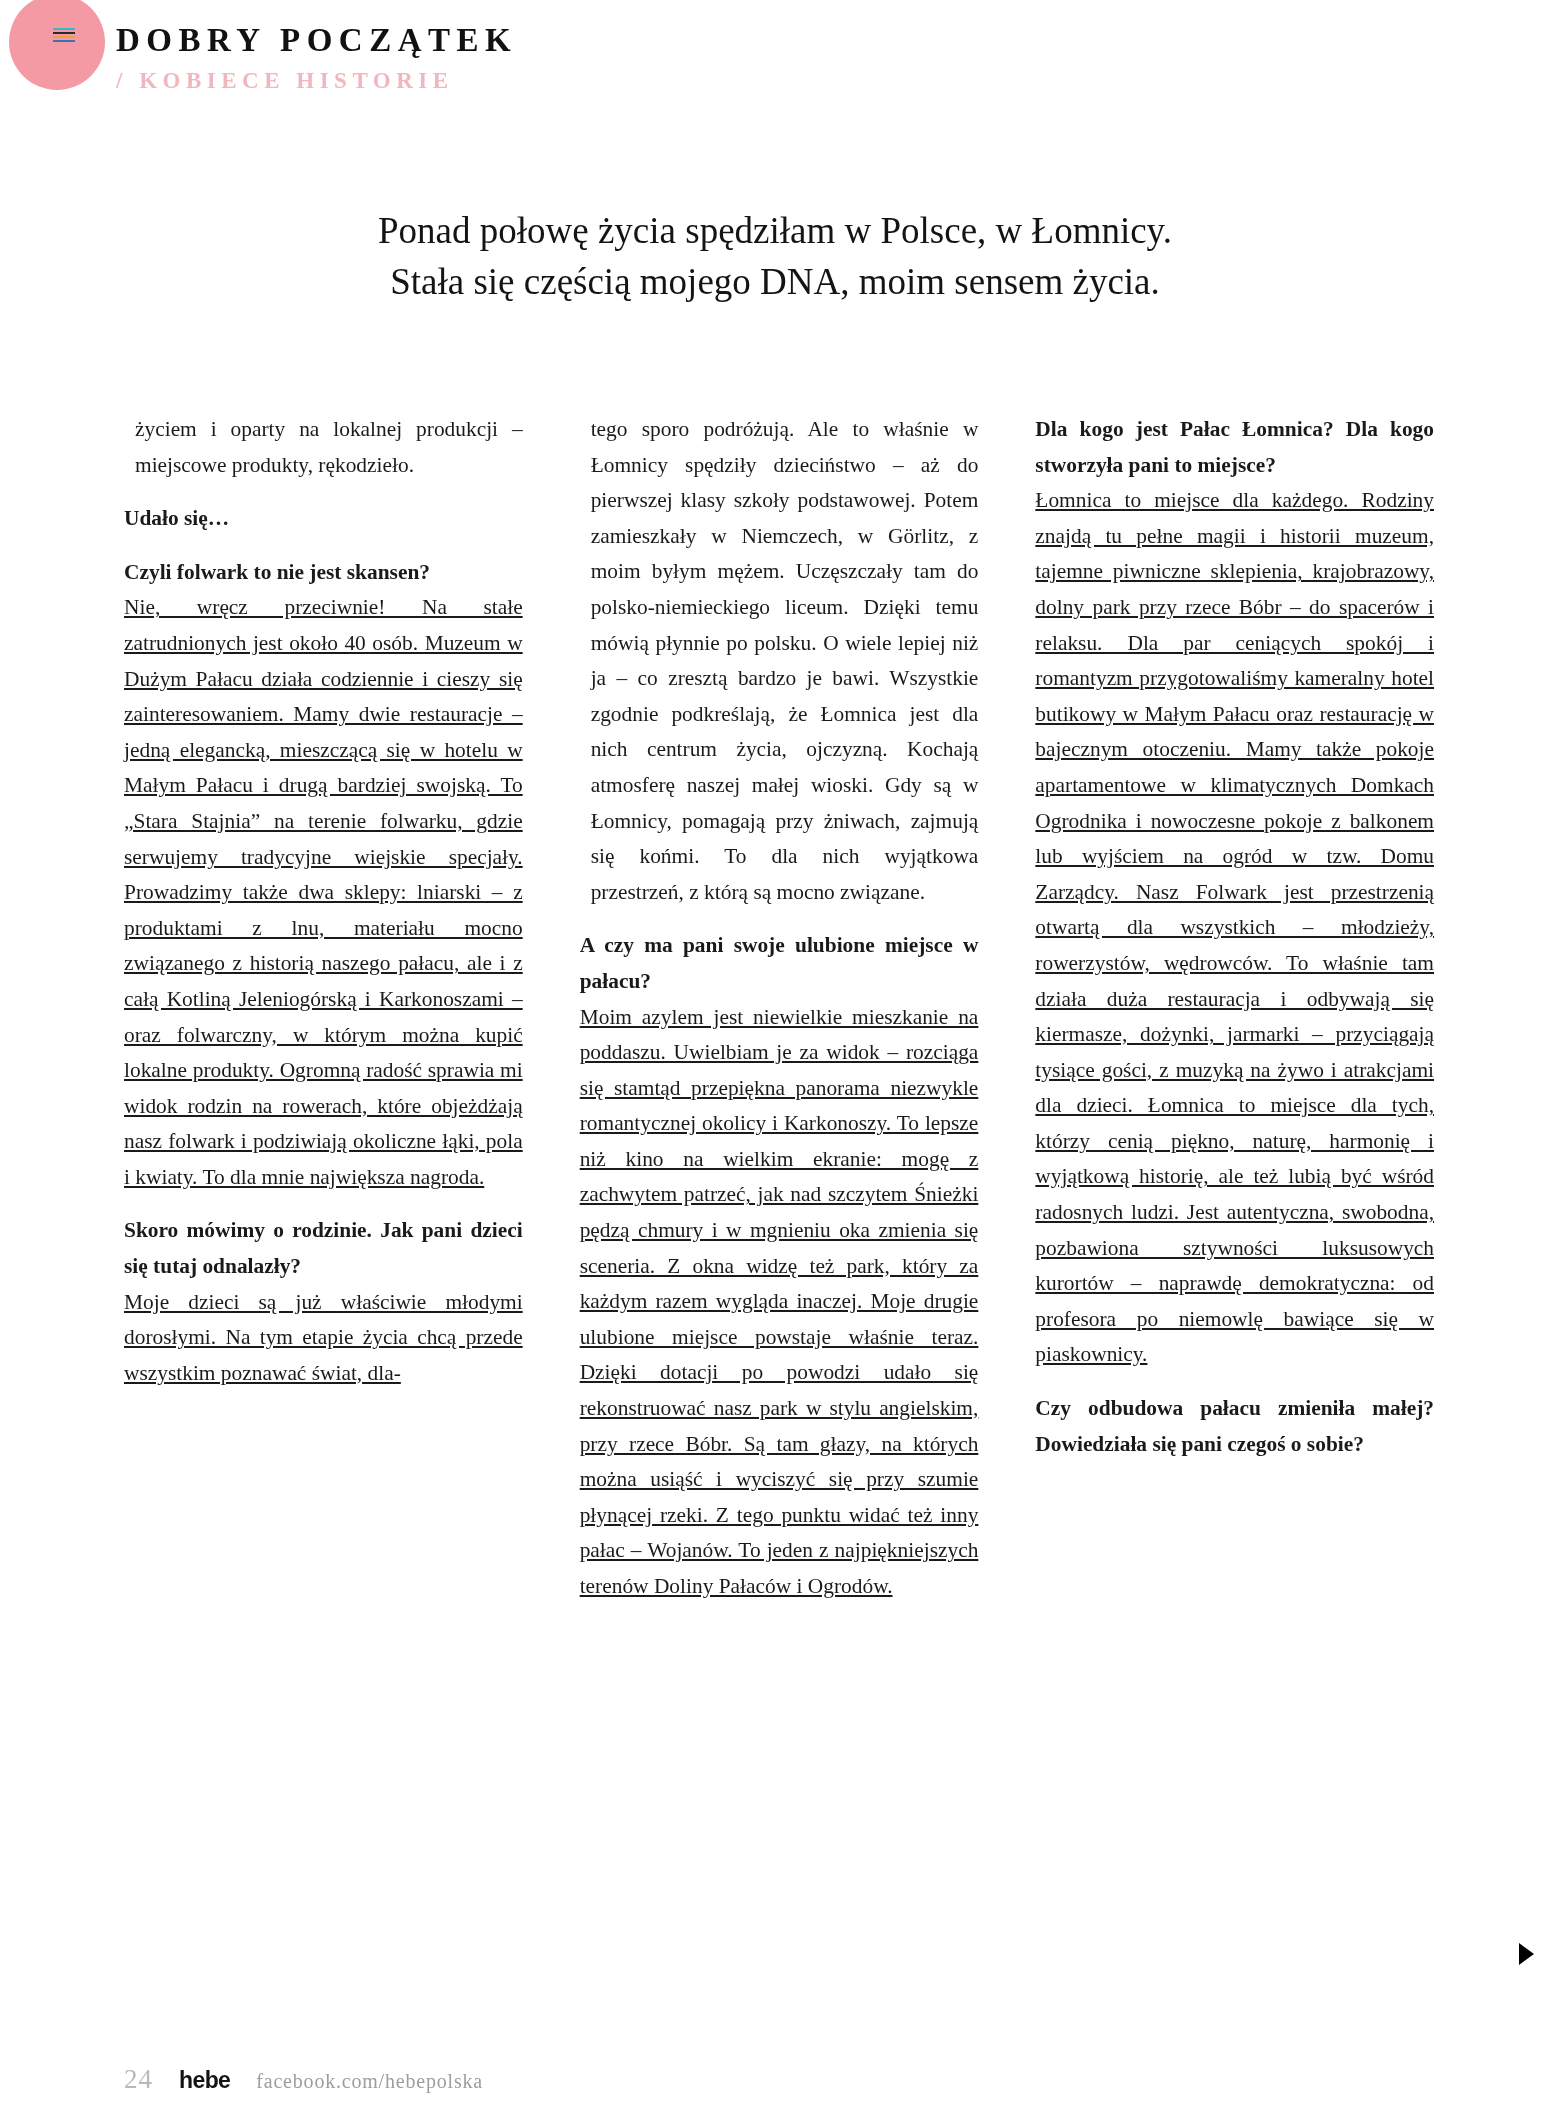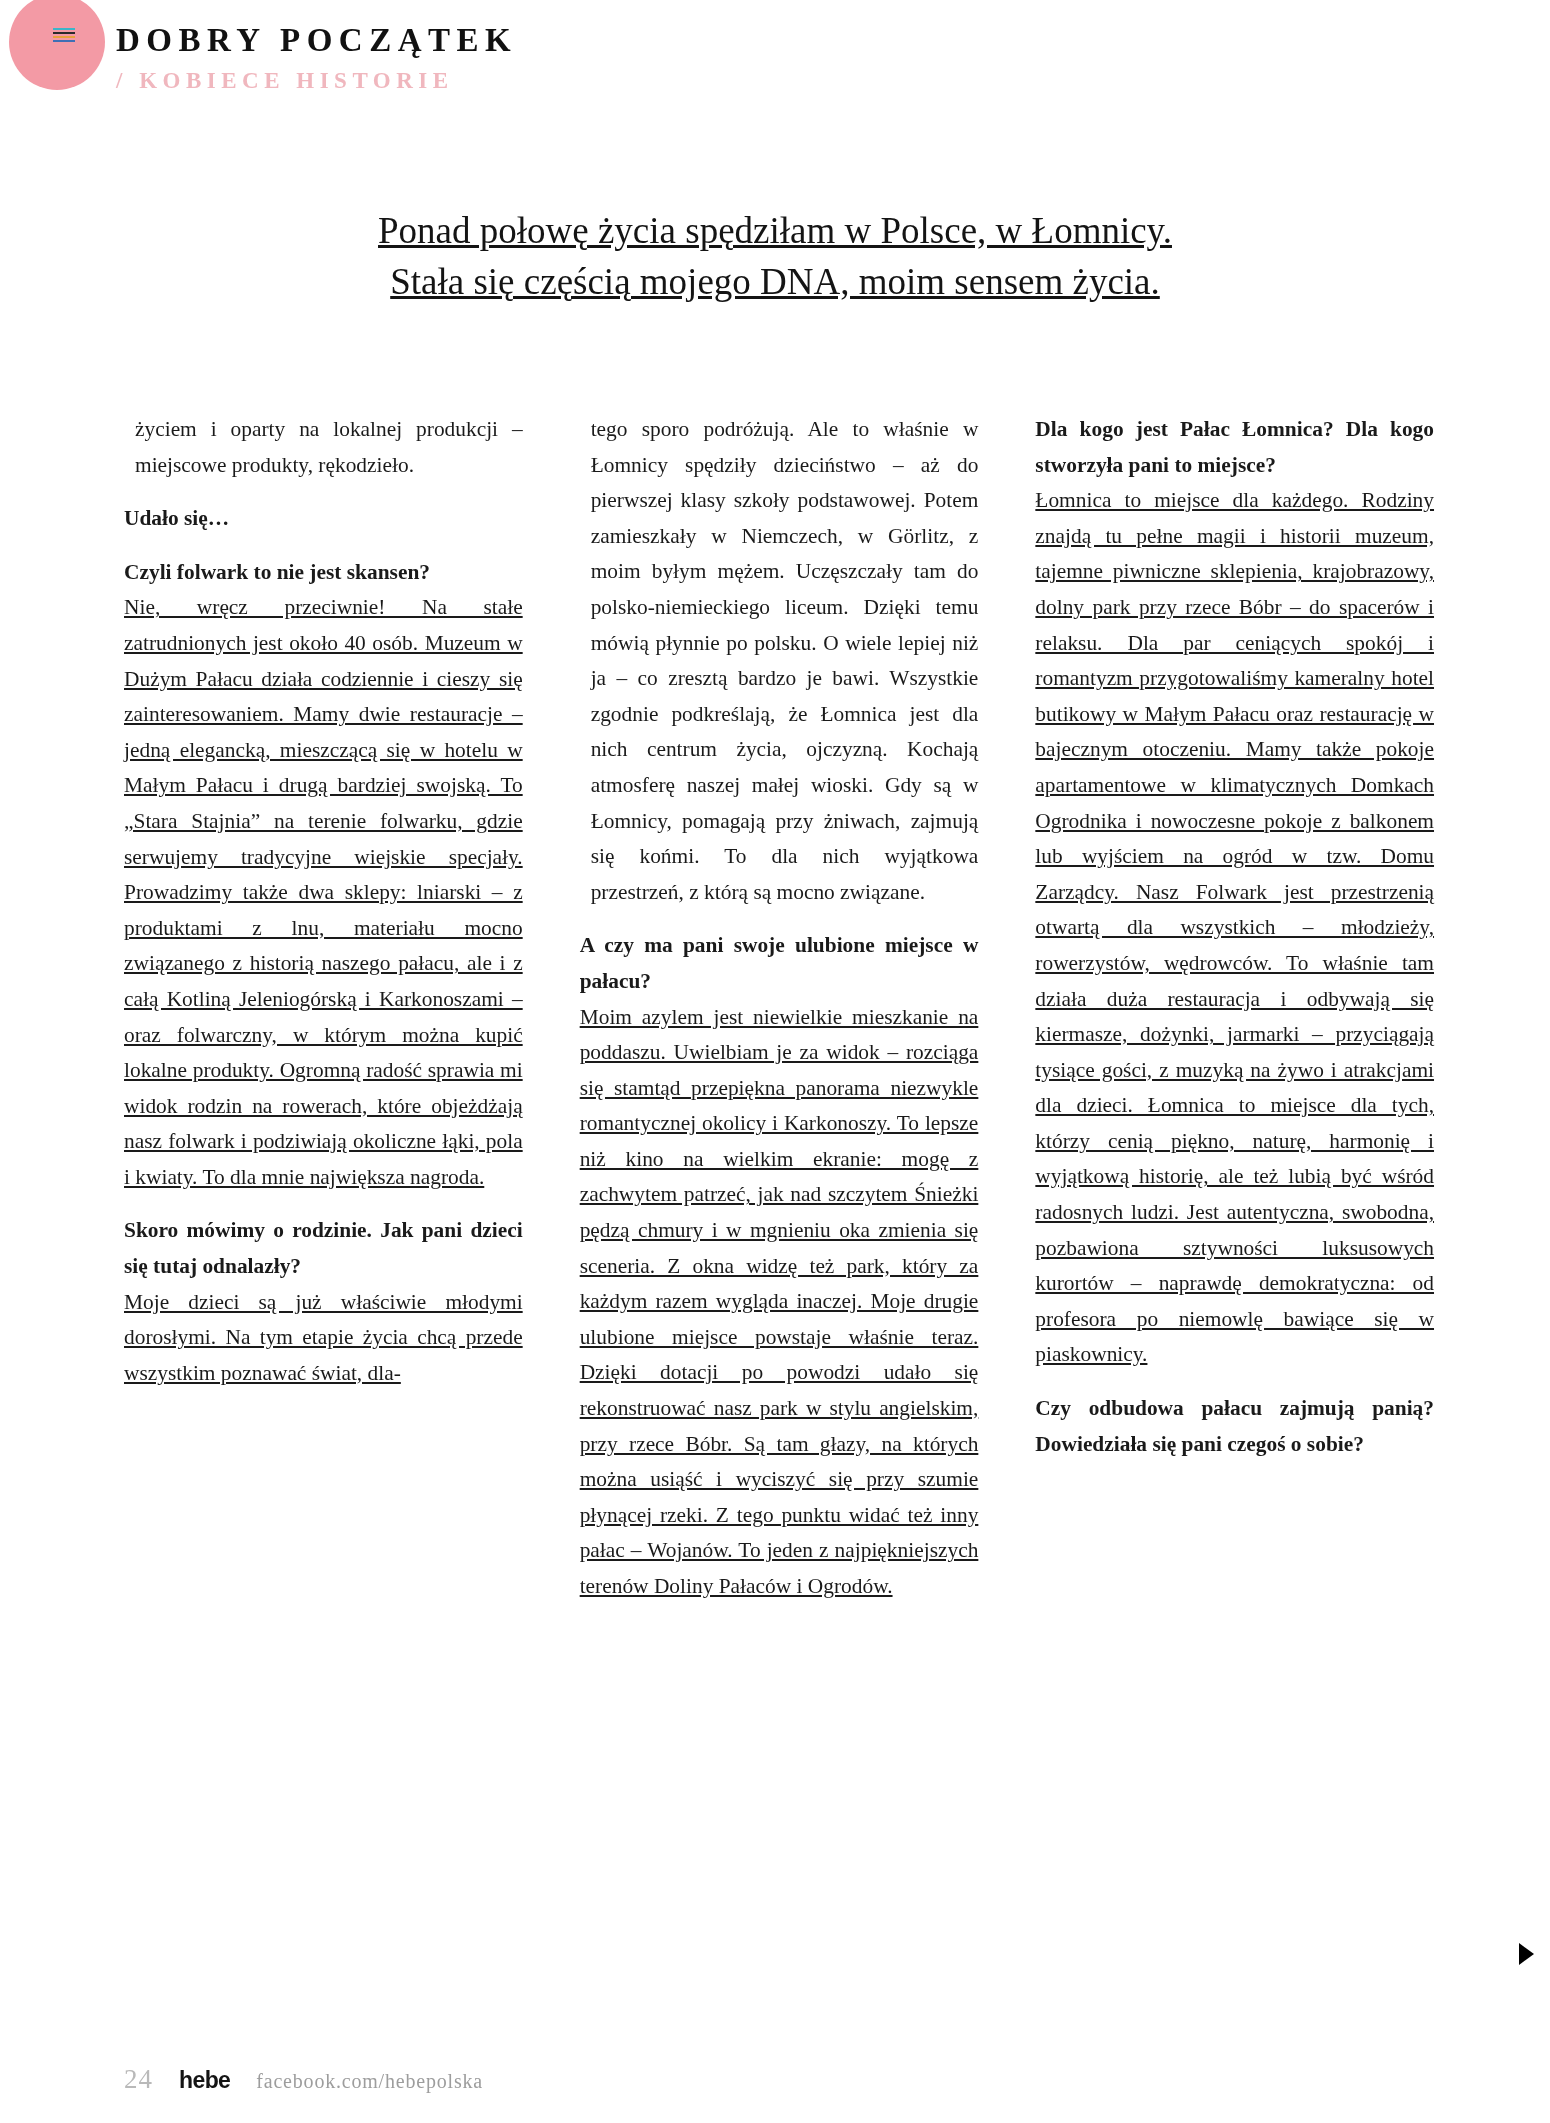--- a/index.html
+++ b/index.html
@@ -83,21 +83,21 @@
     position: absolute;
     left: 135px;
     top: 205px;
     width: 1280px;
     text-align: center;
     font-family: "Liberation Serif", "DejaVu Serif", serif;
     font-size: 37px;
     line-height: 51px;
     color: #141414;
   }
-  .pullquote span { display: block; white-space: nowrap; text-decoration: underline; }
+  .pullquote span { display: block; white-space: nowrap; }
 
   
   .columns {
     position: absolute;
     left: 124px;
     top: 412px;
     width: 1310px;
     display: flex;
     gap: 57px;
   }
@@ -198,21 +198,21 @@
         <p class="a">Moje dzieci są już właściwie młodymi dorosłymi. Na tym etapie życia chcą przede wszystkim poznawać świat, dla-</p>
       </div>
     <div class="col" id="col-1">
         <p class="cont">tego sporo podróżują. Ale to właśnie w Łomnicy spędziły dzieciństwo – aż do pierwszej klasy szkoły podstawowej. Potem zamieszkały w Niemczech, w Görlitz, z moim byłym mężem. Uczęszczały tam do polsko-niemieckiego liceum. Dzięki temu mówią płynnie po polsku. O wiele lepiej niż ja – co zresztą bardzo je bawi. Wszystkie zgodnie podkreślają, że Łomnica jest dla nich centrum życia, ojczyzną. Kochają atmosferę naszej małej wioski. Gdy są w Łomnicy, pomagają przy żniwach, zajmują się końmi. To dla nich wyjątkowa przestrzeń, z którą są mocno związane.</p>
         <p class="q">A czy ma pani swoje ulubione miejsce w pałacu?</p>
         <p class="a">Moim azylem jest niewielkie mieszkanie na poddaszu. Uwielbiam je za widok – rozciąga się stamtąd przepiękna panorama niezwykle romantycznej okolicy i Karkonoszy. To lepsze niż kino na wielkim ekranie: mogę z zachwytem patrzeć, jak nad szczytem Śnieżki pędzą chmury i w mgnieniu oka zmienia się sceneria. Z okna widzę też park, który za każdym razem wygląda inaczej. Moje drugie ulubione miejsce powstaje właśnie teraz. Dzięki dotacji po powodzi udało się rekonstruować nasz park w stylu angielskim, przy rzece Bóbr. Są tam głazy, na których można usiąść i wyciszyć się przy szumie płynącej rzeki. Z tego punktu widać też inny pałac – Wojanów. To jeden z najpiękniejszych terenów Doliny Pałaców i Ogrodów.</p>
       </div>
     <div class="col" id="col-2">
         <p class="q first">Dla kogo jest Pałac Łomnica? Dla kogo stworzyła pani to miejsce?</p>
         <p class="a">Łomnica to miejsce dla każdego. Rodziny znajdą tu pełne magii i historii muzeum, tajemne piwniczne sklepienia, krajobrazowy, dolny park przy rzece Bóbr – do spacerów i relaksu. Dla par ceniących spokój i romantyzm przygotowaliśmy kameralny hotel butikowy w Małym Pałacu oraz restaurację w bajecznym otoczeniu. Mamy także pokoje apartamentowe w klimatycznych Domkach Ogrodnika i nowoczesne pokoje z balkonem lub wyjściem na ogród w tzw. Domu Zarządcy. Nasz Folwark jest przestrzenią otwartą dla wszystkich – młodzieży, rowerzystów, wędrowców. To właśnie tam działa duża restauracja i odbywają się kiermasze, dożynki, jarmarki – przyciągają tysiące gości, z muzyką na żywo i atrakcjami dla dzieci. Łomnica to miejsce dla tych, którzy cenią piękno, naturę, harmonię i wyjątkową historię, ale też lubią być wśród radosnych ludzi. Jest autentyczna, swobodna, pozbawiona sztywności luksusowych kurortów – naprawdę demokratyczna: od profesora po niemowlę bawiące się w piaskownicy.</p>
-        <p class="q">Czy odbudowa pałacu zajmują panią? Dowiedziała się pani czegoś o sobie?</p>
+        <p class="q">Czy odbudowa pałacu zmieniła małej? Dowiedziała się pani czegoś o sobie?</p>
       </div>
   </div>
 
   <div class="next-arrow"></div>
 
   <div class="footer">
     <div class="folio">24</div>
     <div class="hebe-logo">hebe</div>
     <div class="fb">facebook.com/hebepolska</div>
   </div>

